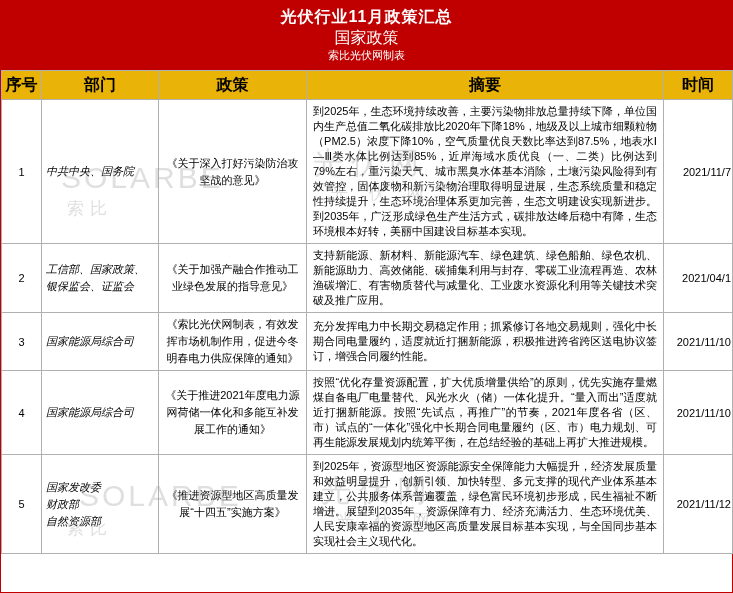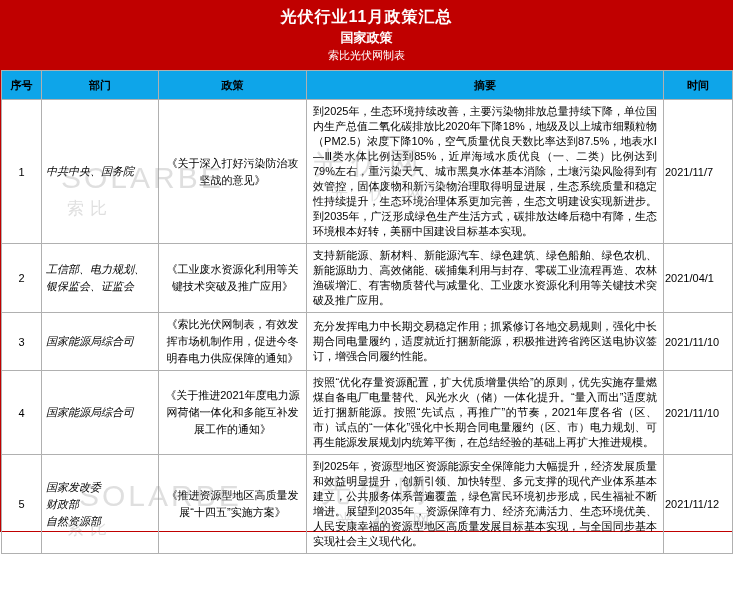--- a/index.html
+++ b/index.html
@@ -9,63 +9,63 @@
   }
   body {
     font-family: "Liberation Sans", sans-serif;
     width: 733px;
     height: 593px;
     overflow: hidden;
   }
   .page {
     position: relative;
     width: 733px;
-    height: 532px;
+    height: 593px;
     box-sizing: border-box;
     border: 1px solid #c00000;
     background: #fff;
   }
   
   .banner {
     background: #c00000;
     color: #ffffff;
     text-align: center;
     padding: 5px 0 6px 0;
   }
   .banner-title {
     font-size: 16px;
     font-weight: bold;
     letter-spacing: 1px;
     line-height: 22px;
   }
   .banner-sub {
-    font-size: 13px;
-    font-weight: bold;
+    font-size: 16px;
+    font-weight: normal;
     line-height: 19px;
   }
   .banner-credit {
     font-size: 11px;
     line-height: 17px;
   }
   
   table.main {
     border-collapse: collapse;
     width: 731px;
     table-layout: fixed;
   }
   table.main th, table.main td {
     border: 1px solid #b0b0b0;
     vertical-align: middle;
     font-size: 11px;
     color: #000;
   }
   table.main thead th {
-    background: #0ea5e9;
+    background: #eab308;
     font-weight: bold;
-    font-size: 11px;
+    font-size: 16px;
     height: 26px;
     text-align: center;
   }
   td.col-no {
     text-align: center;
     font-size: 12px;
   }
   td.col-dept {
     text-align: left;
     padding: 3px 4px;
@@ -79,21 +79,21 @@
     line-height: 17px;
     font-size: 11.5px;
   }
   td.col-summary {
     text-align: justify;
     padding: 4px 6px;
     line-height: 15px;
     font-size: 11.5px;
   }
   td.col-date {
-    text-align: left;
+    text-align: right;
     font-size: 11.5px;
     margin-left: 10px;
   }
   
   .wm {
     position: absolute;
     pointer-events: none;
     color: rgba(150,150,150,0.30);
     font-weight: normal;
     white-space: nowrap;
@@ -179,22 +179,22 @@
     <tbody>
       <tr>
         <td class="col-no">1</td>
         <td class="col-dept">中共中央、国务院</td>
         <td class="col-policy">《关于深入打好污染防治攻坚战的意见》</td>
         <td class="col-summary">到2025年，生态环境持续改善，主要污染物排放总量持续下降，单位国内生产总值二氧化碳排放比2020年下降18%，地级及以上城市细颗粒物（PM2.5）浓度下降10%，空气质量优良天数比率达到87.5%，地表水Ⅰ—Ⅲ类水体比例达到85%，近岸海域水质优良（一、二类）比例达到79%左右，重污染天气、城市黑臭水体基本消除，土壤污染风险得到有效管控，固体废物和新污染物治理取得明显进展，生态系统质量和稳定性持续提升，生态环境治理体系更加完善，生态文明建设实现新进步。到2035年，广泛形成绿色生产生活方式，碳排放达峰后稳中有降，生态环境根本好转，美丽中国建设目标基本实现。</td>
         <td class="col-date">2021/11/7</td>
       </tr>
       <tr>
         <td class="col-no">2</td>
-        <td class="col-dept">工信部、电力规划、银保监会、证监会</td>
-        <td class="col-policy">《工业废水资源化利用等关键技术突破及推广应用》</td>
+        <td class="col-dept">工信部、国家政策、银保监会、证监会</td>
+        <td class="col-policy">《关于加强产融合作推动工业绿色发展的指导意见》</td>
         <td class="col-summary">支持新能源、新材料、新能源汽车、绿色建筑、绿色船舶、绿色农机、新能源助力、高效储能、碳捕集利用与封存、零碳工业流程再造、农林渔碳增汇、有害物质替代与减量化、工业废水资源化利用等关键技术突破及推广应用。</td>
         <td class="col-date">2021/04/1</td>
       </tr>
       <tr>
         <td class="col-no">3</td>
         <td class="col-dept">国家能源局综合司</td>
         <td class="col-policy">《索比光伏网制表，有效发挥市场机制作用，促进今冬明春电力供应保障的通知》</td>
         <td class="col-summary">充分发挥电力中长期交易稳定作用；抓紧修订各地交易规则，强化中长期合同电量履约，适度就近打捆新能源，积极推进跨省跨区送电协议签订，增强合同履约性能。</td>
         <td class="col-date">2021/11/10</td>
       </tr>

